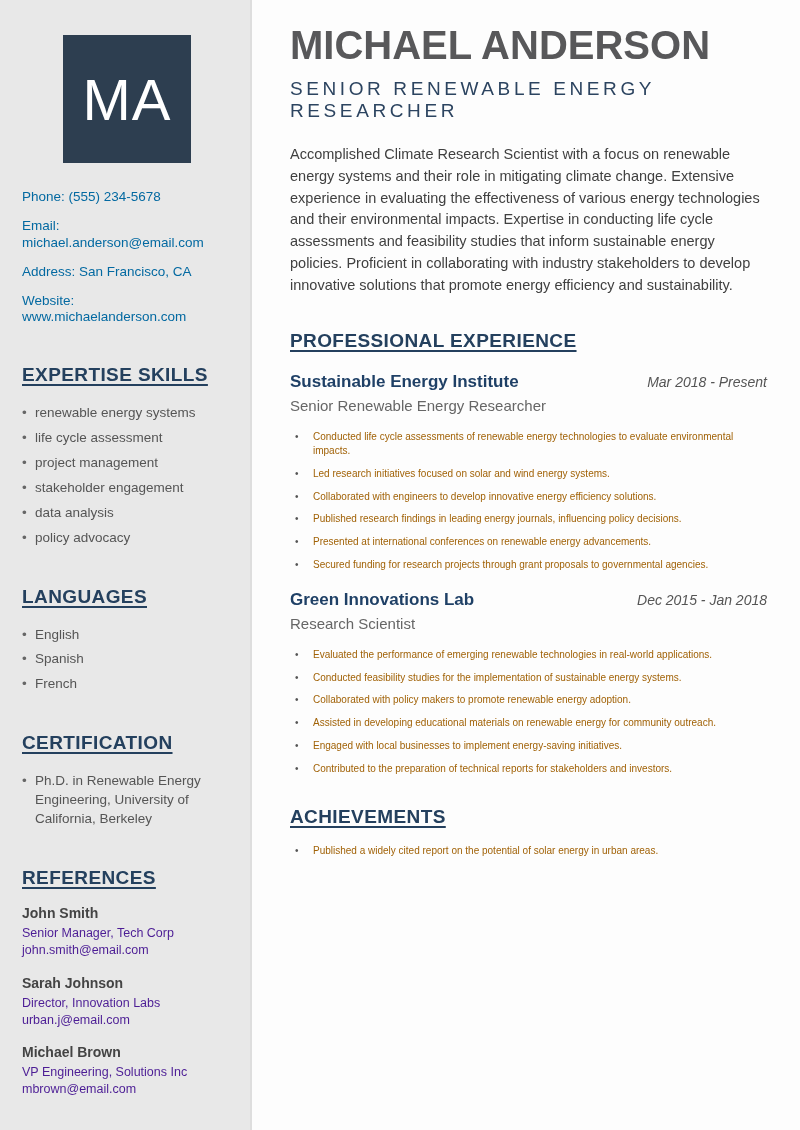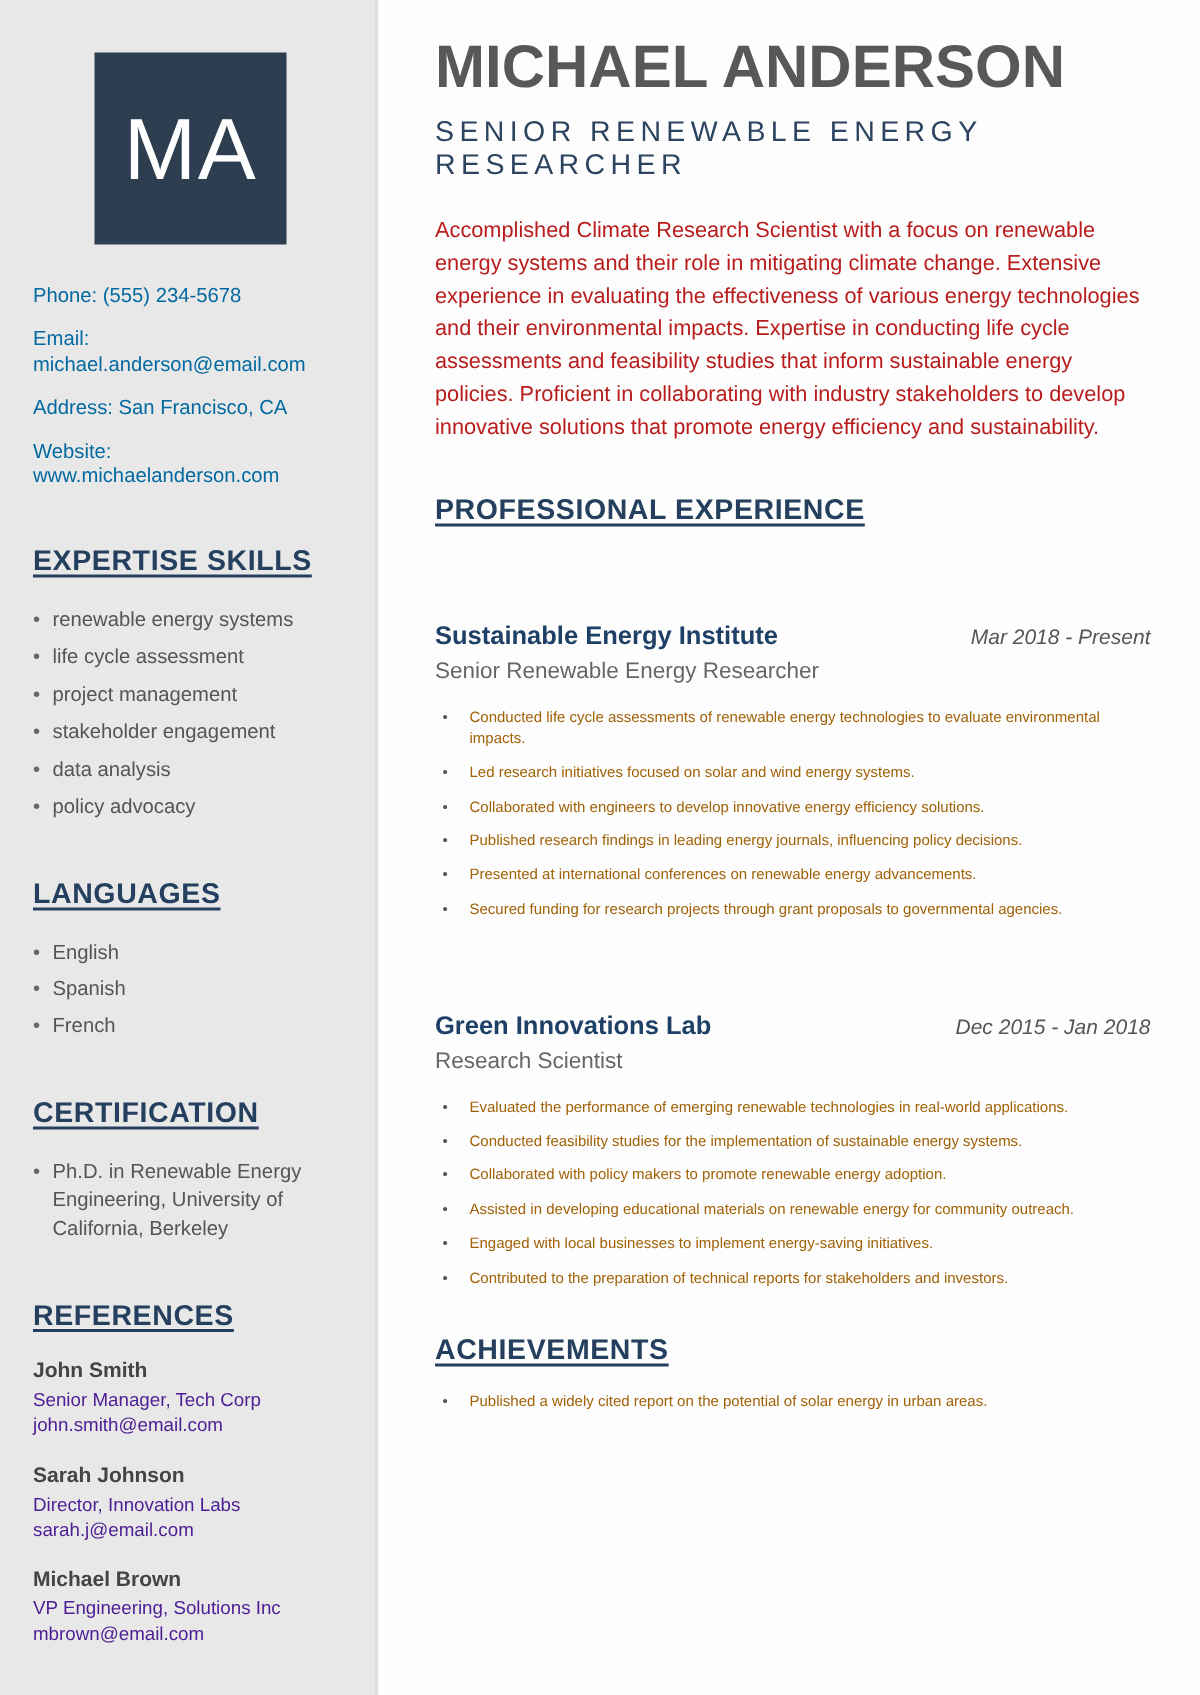--- a/index.html
+++ b/index.html
@@ -82,28 +82,28 @@
   }
   .job-title-banner {
     margin-top: 12px;
     font-size: 19px;
     color: #2c4460;
     letter-spacing: 3.6px;
   }
   .summary {
     margin-top: 22px;
     font-size: 14.5px;
-    color: #b91c1c;
+    color: #404040;
     line-height: 1.5;
   }
   .main-section { margin-top: 34px; }
   .job { margin-top: 20px; }
   .job + .job { margin-top: 18px; }
   .job-header { display: flex; justify-content: space-between; align-items: baseline; }
-  .company { font-size: 17px; font-weight: bold; color: #1f4066; margin-top: 42px; }
+  .company { font-size: 17px; font-weight: bold; color: #1f4066; }
   .dates { font-size: 14px; font-style: italic; color: #555555; white-space: nowrap; }
   .role { margin-top: 5px; font-size: 15px; color: #666666; }
   .bullet-list { list-style: none; margin-top: 16px; }
   .bullet-list li {
     position: relative;
     padding-left: 23px;
     font-size: 10px;
     color: #a16207;
     line-height: 1.38;
     margin-bottom: 9px;
@@ -164,21 +164,21 @@
       <div class="side-heading">REFERENCES</div>
 
       <div class="ref-group">
         <div class="ref-name">John Smith</div>
         <div class="ref-title">Senior Manager, Tech Corp</div>
         <div class="ref-email">john.smith@email.com</div>
       </div>
       <div class="ref-group">
         <div class="ref-name">Sarah Johnson</div>
         <div class="ref-title">Director, Innovation Labs</div>
-        <div class="ref-email">sarah.j@email.com</div>
+        <div class="ref-email">urban.j@email.com</div>
       </div>
       <div class="ref-group">
         <div class="ref-name">Michael Brown</div>
         <div class="ref-title">VP Engineering, Solutions Inc</div>
         <div class="ref-email">mbrown@email.com</div>
       </div>
     </section>
   </aside>
 
   <main class="main">

